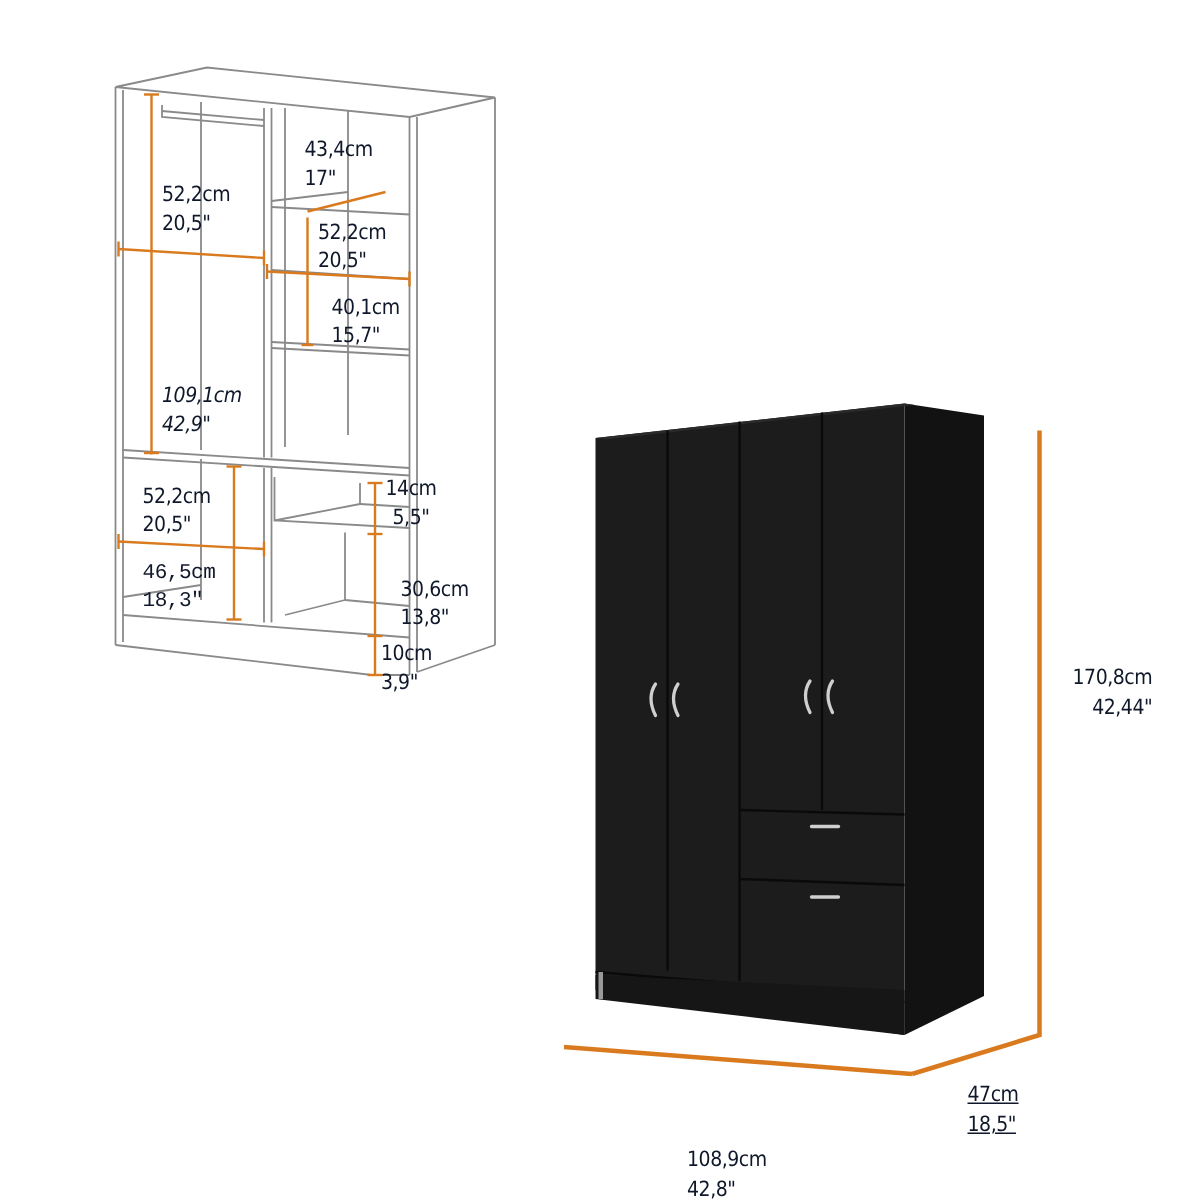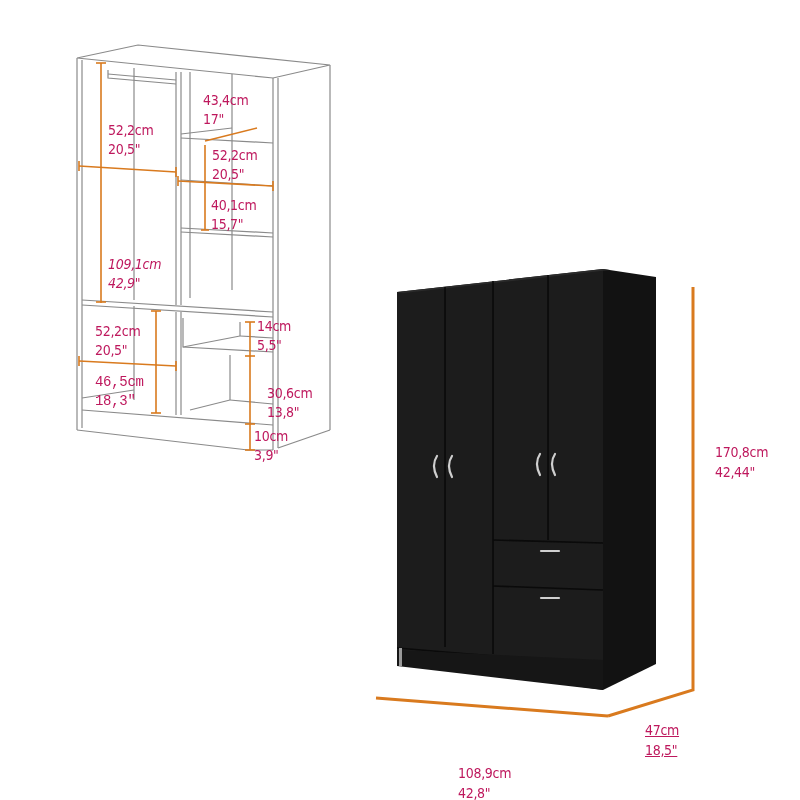--- a/index.html
+++ b/index.html
@@ -1,19 +1,19 @@
 <!DOCTYPE html>
 <html><head>
   <meta charset="utf-8">
   <style>
     html, body { margin: 0; padding: 0; background: #ffffff; }
     body { width: 800px; height: 800px; overflow: hidden; position: relative; font-family: "DejaVu Sans", sans-serif; }
     #stage { position: absolute; left: 0; top: 0; width: 800px; height: 800px; }
     svg { position: absolute; left: 0; top: 0; }
-    .dim { position: absolute; color: #be185d; font-family: "DejaVu Sans Condensed", "DejaVu Sans", sans-serif; font-size: 14px; line-height: 19px; letter-spacing: -0.3px; white-space: nowrap; }
+    .dim { position: absolute; color: #0f172a; font-family: "DejaVu Sans Condensed", "DejaVu Sans", sans-serif; font-size: 14px; line-height: 19px; letter-spacing: -0.3px; white-space: nowrap; }
     .dim span { display: block; }
     .dim.big { font-size: 14px; line-height: 20px; }
   </style>
 </head>
 <body>
 
 <div id="stage">
 
   <svg width="800" height="800" viewBox="0 0 800 800">
     <g fill="none" stroke="#8a8a8a" stroke-width="1.2">
@@ -142,50 +142,50 @@
     <span>20,5"</span>
   </div>
   <div class="dim" style="left:203px; top:91px;">
     <span>43,4cm</span>
     <span>17"</span>
   </div>
   <div class="dim" style="left:212px; top:146px;">
     <span>52,2cm</span>
     <span>20,5"</span>
   </div>
-  <div class="dim" style="left:211px; top:196px;">
+  <div class="dim" style="left:221px; top:196px;">
     <span>40,1cm</span>
     <span>15,7"</span>
   </div>
   <div class="dim" style="left:108px; top:255px;font-style:italic;">
     <span>109,1cm</span>
     <span>42,9"</span>
   </div>
   <div class="dim" style="left:95px; top:322px;">
     <span>52,2cm</span>
     <span>20,5"</span>
   </div>
   <div class="dim" style="left:95px; top:373px;font-family:Liberation Mono, monospace;">
     <span>46,5cm</span>
     <span>18,3"</span>
   </div>
-  <div class="dim" style="left:257px; top:317px;">
+  <div class="dim" style="left:257px; top:317px;text-align:center;">
     <span>14cm</span>
     <span>5,5"</span>
   </div>
   <div class="dim" style="left:253px; top:384px;margin-left:14px;">
     <span>30,6cm</span>
     <span>13,8"</span>
   </div>
   <div class="dim" style="left:254px; top:427px;">
     <span>10cm</span>
     <span>3,9"</span>
   </div>
 
-  <div class="dim big" style="left:715px; top:442px;">
+  <div class="dim big" style="left:715px; top:442px;text-align:right;">
     <span>170,8cm</span>
     <span>42,44"</span>
   </div>
   <div class="dim big" style="left:458px; top:717px;margin-top:46px;">
     <span>108,9cm</span>
     <span>42,8"</span>
   </div>
   <div class="dim big" style="left:645px; top:720px;text-decoration:underline;">
     <span>47cm</span>
     <span>18,5"</span>

